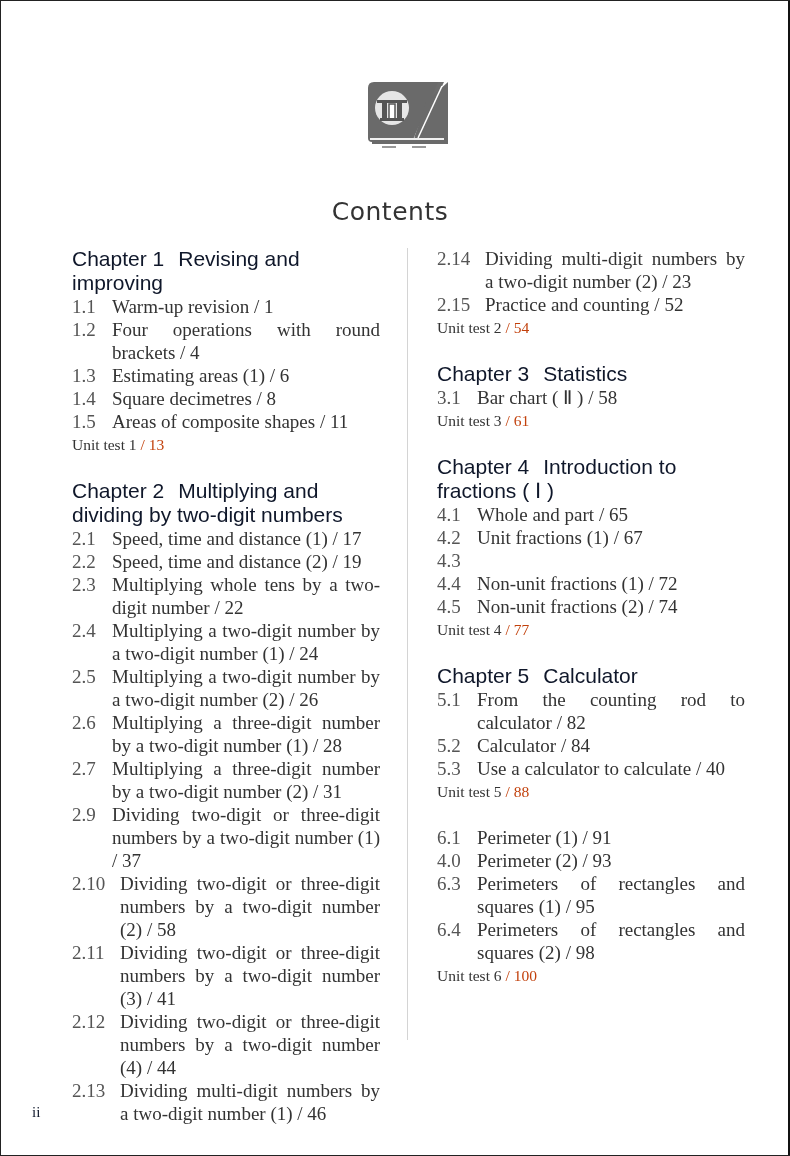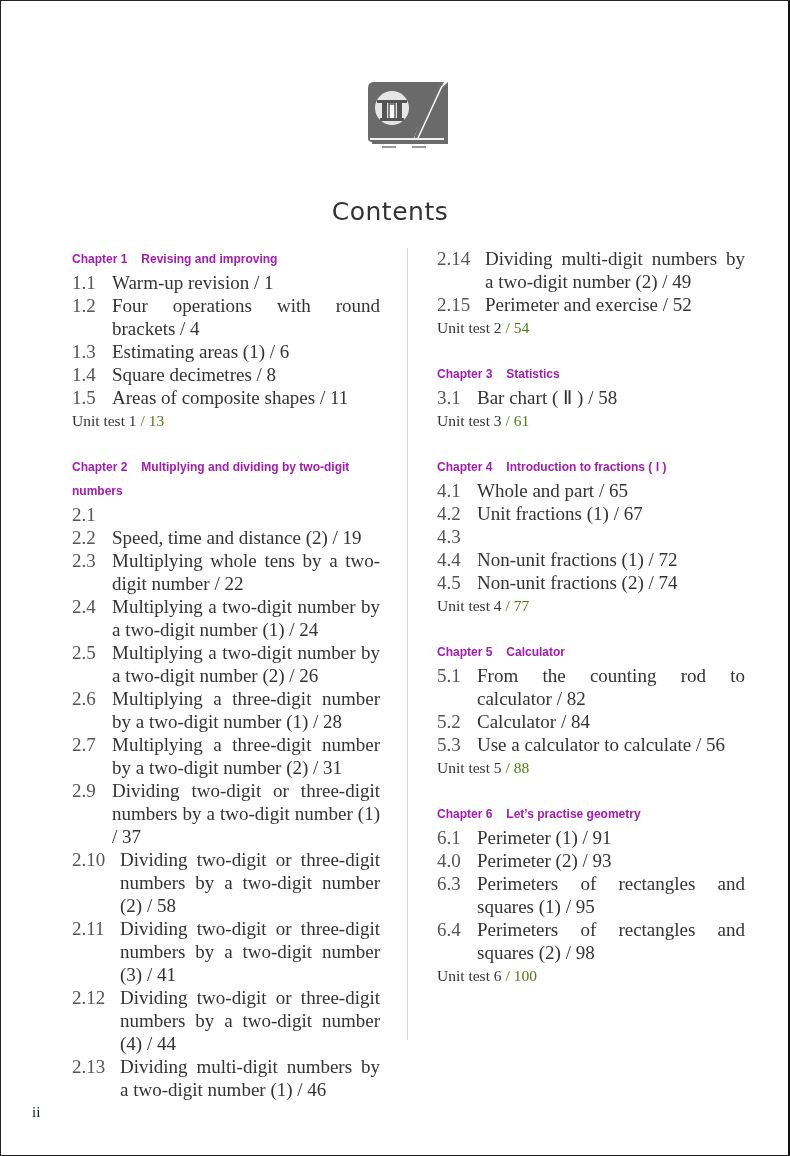--- a/index.html
+++ b/index.html
@@ -19,36 +19,36 @@
     letter-spacing: 0.5px;
   }
   .col { position: absolute; top: 247px; }
   .col.left { left: 72px; width: 308px; }
   .col.right { left: 437px; width: 308px; }
   .divider {
     position: absolute; left: 407px; top: 248px; width: 1px; height: 792px;
     background: #d4d4d4;
   }
   .chapter {
-    font-family: "Liberation Sans", sans-serif; font-weight: bold; font-size: 12px;
-    color: #a21caf; line-height: 24px; margin-top: 0; margin-bottom: 0;
+    font-family: "Liberation Sans", sans-serif; font-weight: normal; font-size: 21px;
+    color: #0f172a; line-height: 24px; margin-top: 0; margin-bottom: 0;
   }
   .chapter .num { margin-right: 14px; }
   .chapter-block { margin-bottom: 23px; }
   .entry {
     font-family: "Liberation Serif", serif; font-size: 19px; color: #333;
     line-height: 23px; display: flex;
   }
   .entry .enum { color: #555; flex: 0 0 40px; white-space: nowrap; }
   .entry .enum.wide { flex: 0 0 48px; }
   .entry .etext { flex: 1; text-align: justify; text-align-last: left; }
   .unit-test {
     font-family: "Liberation Serif", serif; font-size: 15.5px; color: #333; line-height: 23px;
   }
-  .unit-test .page-ref { color: #4d7c0f; }
+  .unit-test .page-ref { color: #c2410c; }
   .page-number {
     position: absolute; left: 32px; top: 1104px;
     font-family: "Liberation Serif", serif; font-size: 15px; color: #0f172a;
   }
 </style>
 </head>
 <body>
 
 <div class="page"></div>
 
@@ -102,20 +102,21 @@
       </div>
     <div class="unit-test"><span>Unit test 1</span> <span class="page-ref">/ 13</span></div>
   </div>
 
   <div class="chapter-block">
     <div class="chapter">
       <span class="num">Chapter 2</span><span>Multiplying and dividing by two-digit numbers</span>
     </div>
     <div class="entry">
         <span class="enum">2.1</span>
+        <span class="etext"><span>Speed, time and distance (1)</span> <span class="pg">/ 17</span></span>
       </div>
     <div class="entry">
         <span class="enum">2.2</span>
         <span class="etext"><span>Speed, time and distance (2)</span> <span class="pg">/ 19</span></span>
       </div>
     <div class="entry">
         <span class="enum">2.3</span>
         <span class="etext"><span>Multiplying whole tens by a two-digit number</span> <span class="pg">/ 22</span></span>
       </div>
     <div class="entry">
@@ -154,25 +155,25 @@
         <span class="enum wide">2.13</span>
         <span class="etext"><span>Dividing multi-digit numbers by a two-digit number (1)</span> <span class="pg">/ 46</span></span>
       </div>
   </div>
 </div>
 
 <div class="col right">
   <div class="chapter-block">
     <div class="entry">
         <span class="enum wide">2.14</span>
-        <span class="etext"><span>Dividing multi-digit numbers by a two-digit number (2)</span> <span class="pg">/ 49</span></span>
+        <span class="etext"><span>Dividing multi-digit numbers by a two-digit number (2)</span> <span class="pg">/ 23</span></span>
       </div>
     <div class="entry">
         <span class="enum wide">2.15</span>
-        <span class="etext"><span>Perimeter and exercise</span> <span class="pg">/ 52</span></span>
+        <span class="etext"><span>Practice and counting</span> <span class="pg">/ 52</span></span>
       </div>
     <div class="unit-test"><span>Unit test 2</span> <span class="page-ref">/ 54</span></div>
   </div>
 
   <div class="chapter-block">
     <div class="chapter">
       <span class="num">Chapter 3</span><span>Statistics</span>
     </div>
     <div class="entry">
         <span class="enum">3.1</span>
@@ -214,29 +215,26 @@
     <div class="entry">
         <span class="enum">5.1</span>
         <span class="etext"><span>From the counting rod to calculator</span> <span class="pg">/ 82</span></span>
       </div>
     <div class="entry">
         <span class="enum">5.2</span>
         <span class="etext"><span>Calculator</span> <span class="pg">/ 84</span></span>
       </div>
     <div class="entry">
         <span class="enum">5.3</span>
-        <span class="etext"><span>Use a calculator to calculate</span> <span class="pg">/ 56</span></span>
+        <span class="etext"><span>Use a calculator to calculate</span> <span class="pg">/ 40</span></span>
       </div>
     <div class="unit-test"><span>Unit test 5</span> <span class="page-ref">/ 88</span></div>
   </div>
 
   <div class="chapter-block">
-    <div class="chapter">
-      <span class="num">Chapter 6</span><span>Let’s practise geometry</span>
-    </div>
     <div class="entry">
         <span class="enum">6.1</span>
         <span class="etext"><span>Perimeter (1)</span> <span class="pg">/ 91</span></span>
       </div>
     <div class="entry">
         <span class="enum">4.0</span>
         <span class="etext"><span>Perimeter (2)</span> <span class="pg">/ 93</span></span>
       </div>
     <div class="entry">
         <span class="enum">6.3</span>

